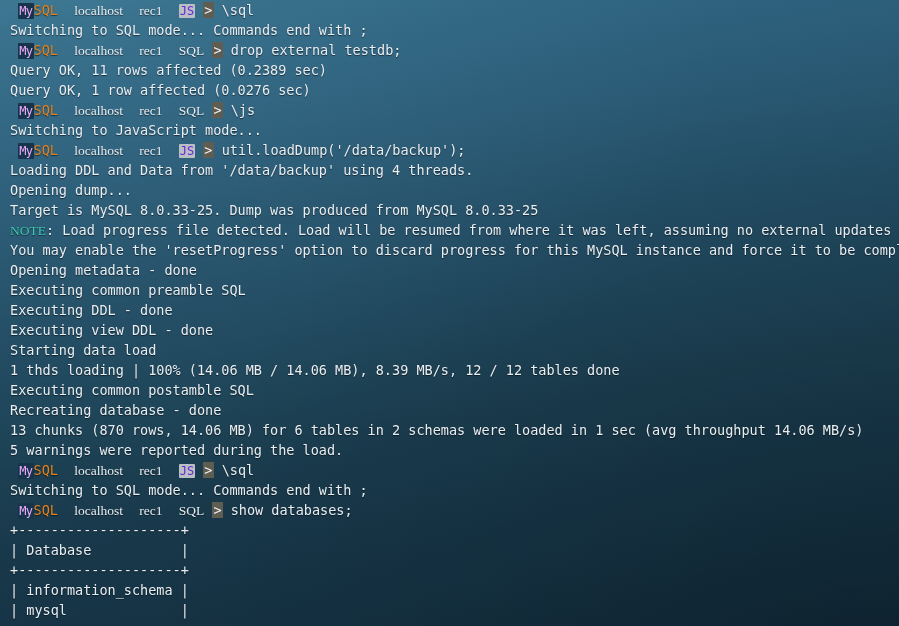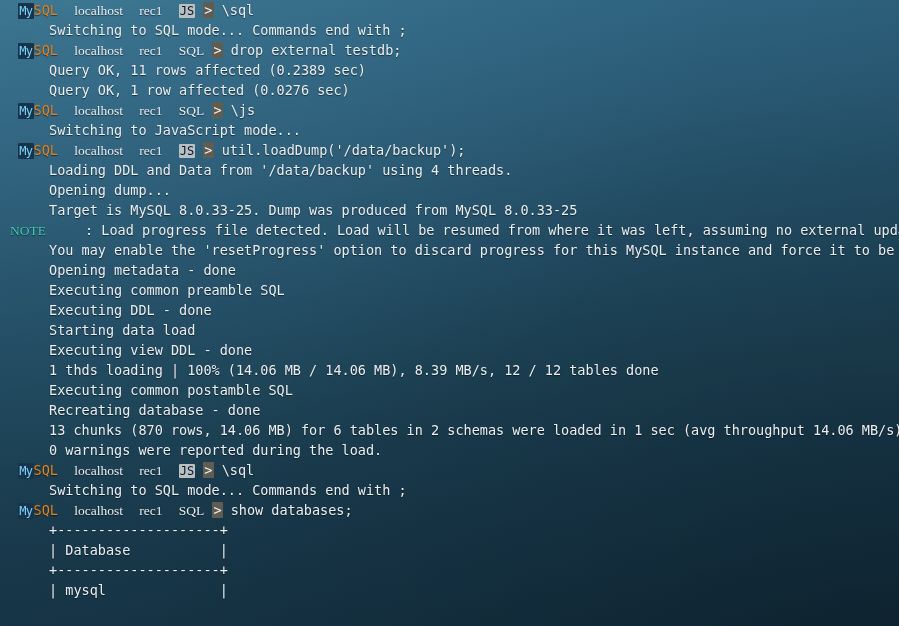--- a/index.html
+++ b/index.html
@@ -54,52 +54,52 @@
     font-size: 13.5px;
     color: #e9eef2;
     white-space: pre;
     letter-spacing: 0px;
     text-shadow: 0 1px 1px rgba(0,0,0,0.55);
   }
 
   
   .pr-my {
     background: #16344b;
-    color: #7dd3fc;
+    color: #f0abfc;
     padding: 1px 1px;
     border-radius: 1px;
     font-size: 12px;
     letter-spacing: -0.5px;
     text-shadow: none;
   }
   .pr-sql-brand {
     color: #e8821c;
     text-shadow: 0 1px 1px rgba(0,0,0,0.55);
   }
   .pr-host, .pr-schema, .pr-mode-sql {
     color: #e9eef2;
     font-family: Liberation Serif, serif;
   }
   .pr-mode-js {
     background: #b9c0c4;
-    color: #0f172a;
+    color: #6d28d9;
     padding: 0 1px;
     border-radius: 1px;
     font-size: 12px;
     text-shadow: none;
   }
   .pr-caret {
     background: #5f5c52;
     color: #f2f4f6;
     padding: 0 1px;
     text-shadow: none;
   }
   .cmd { color: #e9eef2; }
   .note-kw { color: #3ec9b0; font-family: Liberation Serif, serif; }
-  .out { color: #e9eef2; margin-left: 39px; }
+  .out { color: #e9eef2; }
 </style>
 </head>
 <body>
 
 <div id="terminal">
   <div id="screen">
       <div class="line"><span> </span><span class="pr-my">My</span><span class="pr-sql-brand">SQL</span><span>  </span><span class="pr-host">localhost</span><span>  </span><span class="pr-schema">rec1</span><span>  </span><span class="pr-mode-js">JS</span><span> </span><span class="pr-caret">&gt;</span><span> </span><span class="cmd">\sql</span></div>
       <div class="line"><span class="out">Switching to SQL mode... Commands end with ;</span></div>
       <div class="line"><span> </span><span class="pr-my">My</span><span class="pr-sql-brand">SQL</span><span>  </span><span class="pr-host">localhost</span><span>  </span><span class="pr-schema">rec1</span><span>  </span><span class="pr-mode-sql">SQL</span><span> </span><span class="pr-caret">&gt;</span><span> </span><span class="cmd">drop external testdb;</span></div>
       <div class="line"><span class="out">Query OK, 11 rows affected (0.2389 sec)</span></div>
@@ -108,28 +108,29 @@
       <div class="line"><span class="out">Switching to JavaScript mode...</span></div>
       <div class="line"><span> </span><span class="pr-my">My</span><span class="pr-sql-brand">SQL</span><span>  </span><span class="pr-host">localhost</span><span>  </span><span class="pr-schema">rec1</span><span>  </span><span class="pr-mode-js">JS</span><span> </span><span class="pr-caret">&gt;</span><span> </span><span class="cmd">util.loadDump('/data/backup');</span></div>
       <div class="line"><span class="out">Loading DDL and Data from '/data/backup' using 4 threads.</span></div>
       <div class="line"><span class="out">Opening dump...</span></div>
       <div class="line"><span class="out">Target is MySQL 8.0.33-25. Dump was produced from MySQL 8.0.33-25</span></div>
       <div class="line"><span class="note-kw">NOTE</span><span class="out">: Load progress file detected. Load will be resumed from where it was left, assuming no external updates were made.</span></div>
       <div class="line"><span class="out">You may enable the 'resetProgress' option to discard progress for this MySQL instance and force it to be completely reloaded.</span></div>
       <div class="line"><span class="out">Opening metadata - done</span></div>
       <div class="line"><span class="out">Executing common preamble SQL</span></div>
       <div class="line"><span class="out">Executing DDL - done</span></div>
+      <div class="line"><span class="out">Executing view DDL - done</span></div>
       <div class="line"><span class="out">Starting data load</span></div>
-      <div class="line"><span class="out">Executing view DDL - done</span></div>
       <div class="line"><span class="out">1 thds loading | 100% (14.06 MB / 14.06 MB), 8.39 MB/s, 12 / 12 tables done</span></div>
       <div class="line"><span class="out">Executing common postamble SQL</span></div>
       <div class="line"><span class="out">Recreating database - done</span></div>
       <div class="line"><span class="out">13 chunks (870 rows, 14.06 MB) for 6 tables in 2 schemas were loaded in 1 sec (avg throughput 14.06 MB/s)</span></div>
-      <div class="line"><span class="out">0 warnings were reported during the load.</span></div>
+      <div class="line"><span class="out">5 warnings were reported during the load.</span></div>
       <div class="line"><span> </span><span class="pr-my">My</span><span class="pr-sql-brand">SQL</span><span>  </span><span class="pr-host">localhost</span><span>  </span><span class="pr-schema">rec1</span><span>  </span><span class="pr-mode-js">JS</span><span> </span><span class="pr-caret">&gt;</span><span> </span><span class="cmd">\sql</span></div>
       <div class="line"><span class="out">Switching to SQL mode... Commands end with ;</span></div>
       <div class="line"><span> </span><span class="pr-my">My</span><span class="pr-sql-brand">SQL</span><span>  </span><span class="pr-host">localhost</span><span>  </span><span class="pr-schema">rec1</span><span>  </span><span class="pr-mode-sql">SQL</span><span> </span><span class="pr-caret">&gt;</span><span> </span><span class="cmd">show databases;</span></div>
       <div class="line"><span class="out">+--------------------+</span></div>
       <div class="line"><span class="out">| Database           |</span></div>
       <div class="line"><span class="out">+--------------------+</span></div>
+      <div class="line"><span class="out">| information_schema |</span></div>
       <div class="line"><span class="out">| mysql              |</span></div>
     </div>
 </div>
 
 </body></html>

